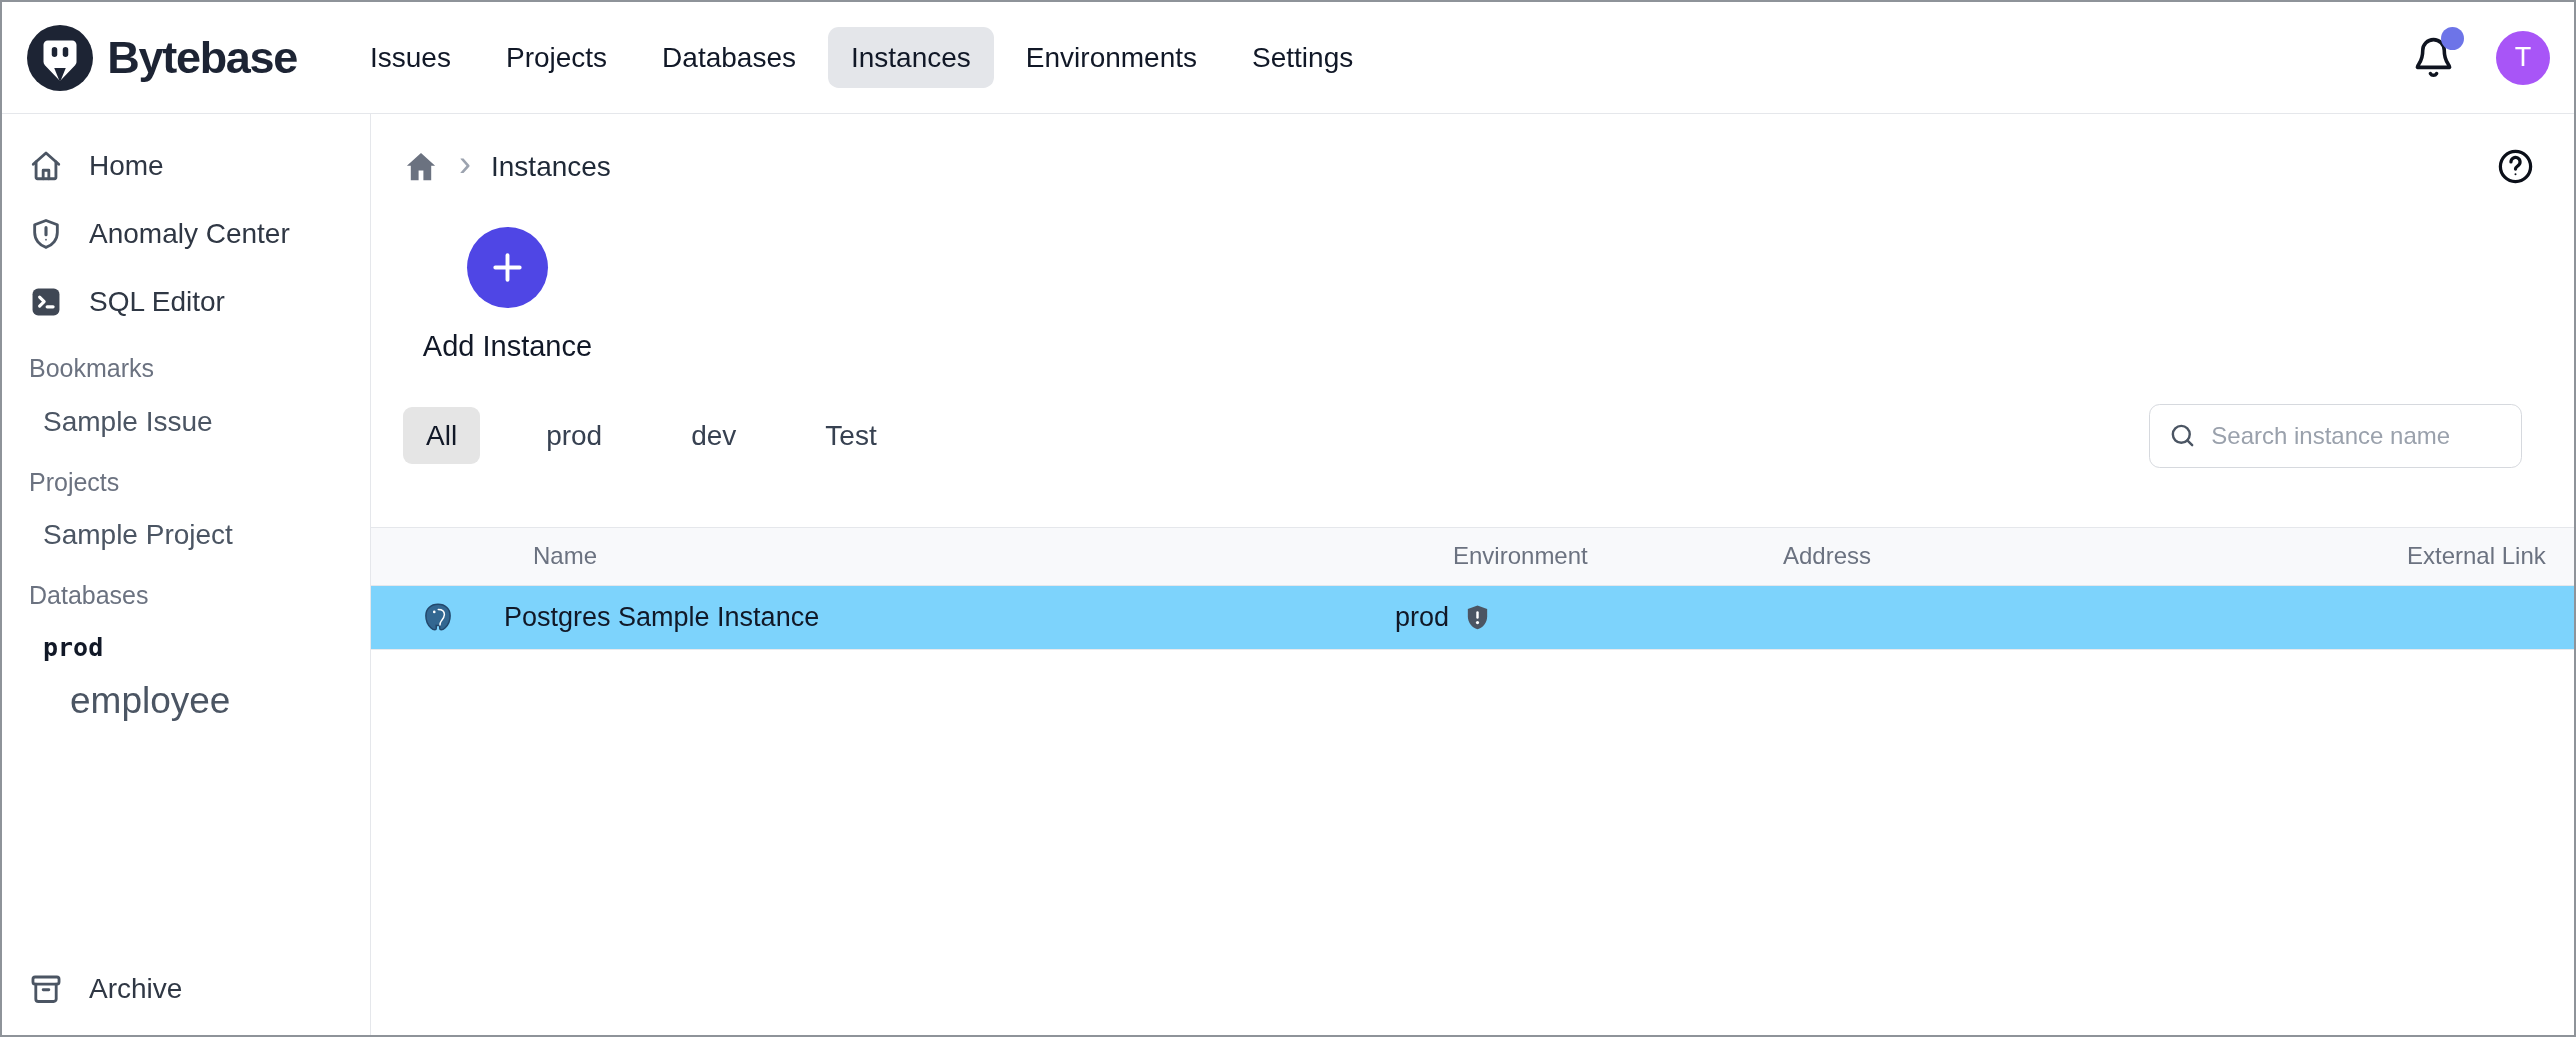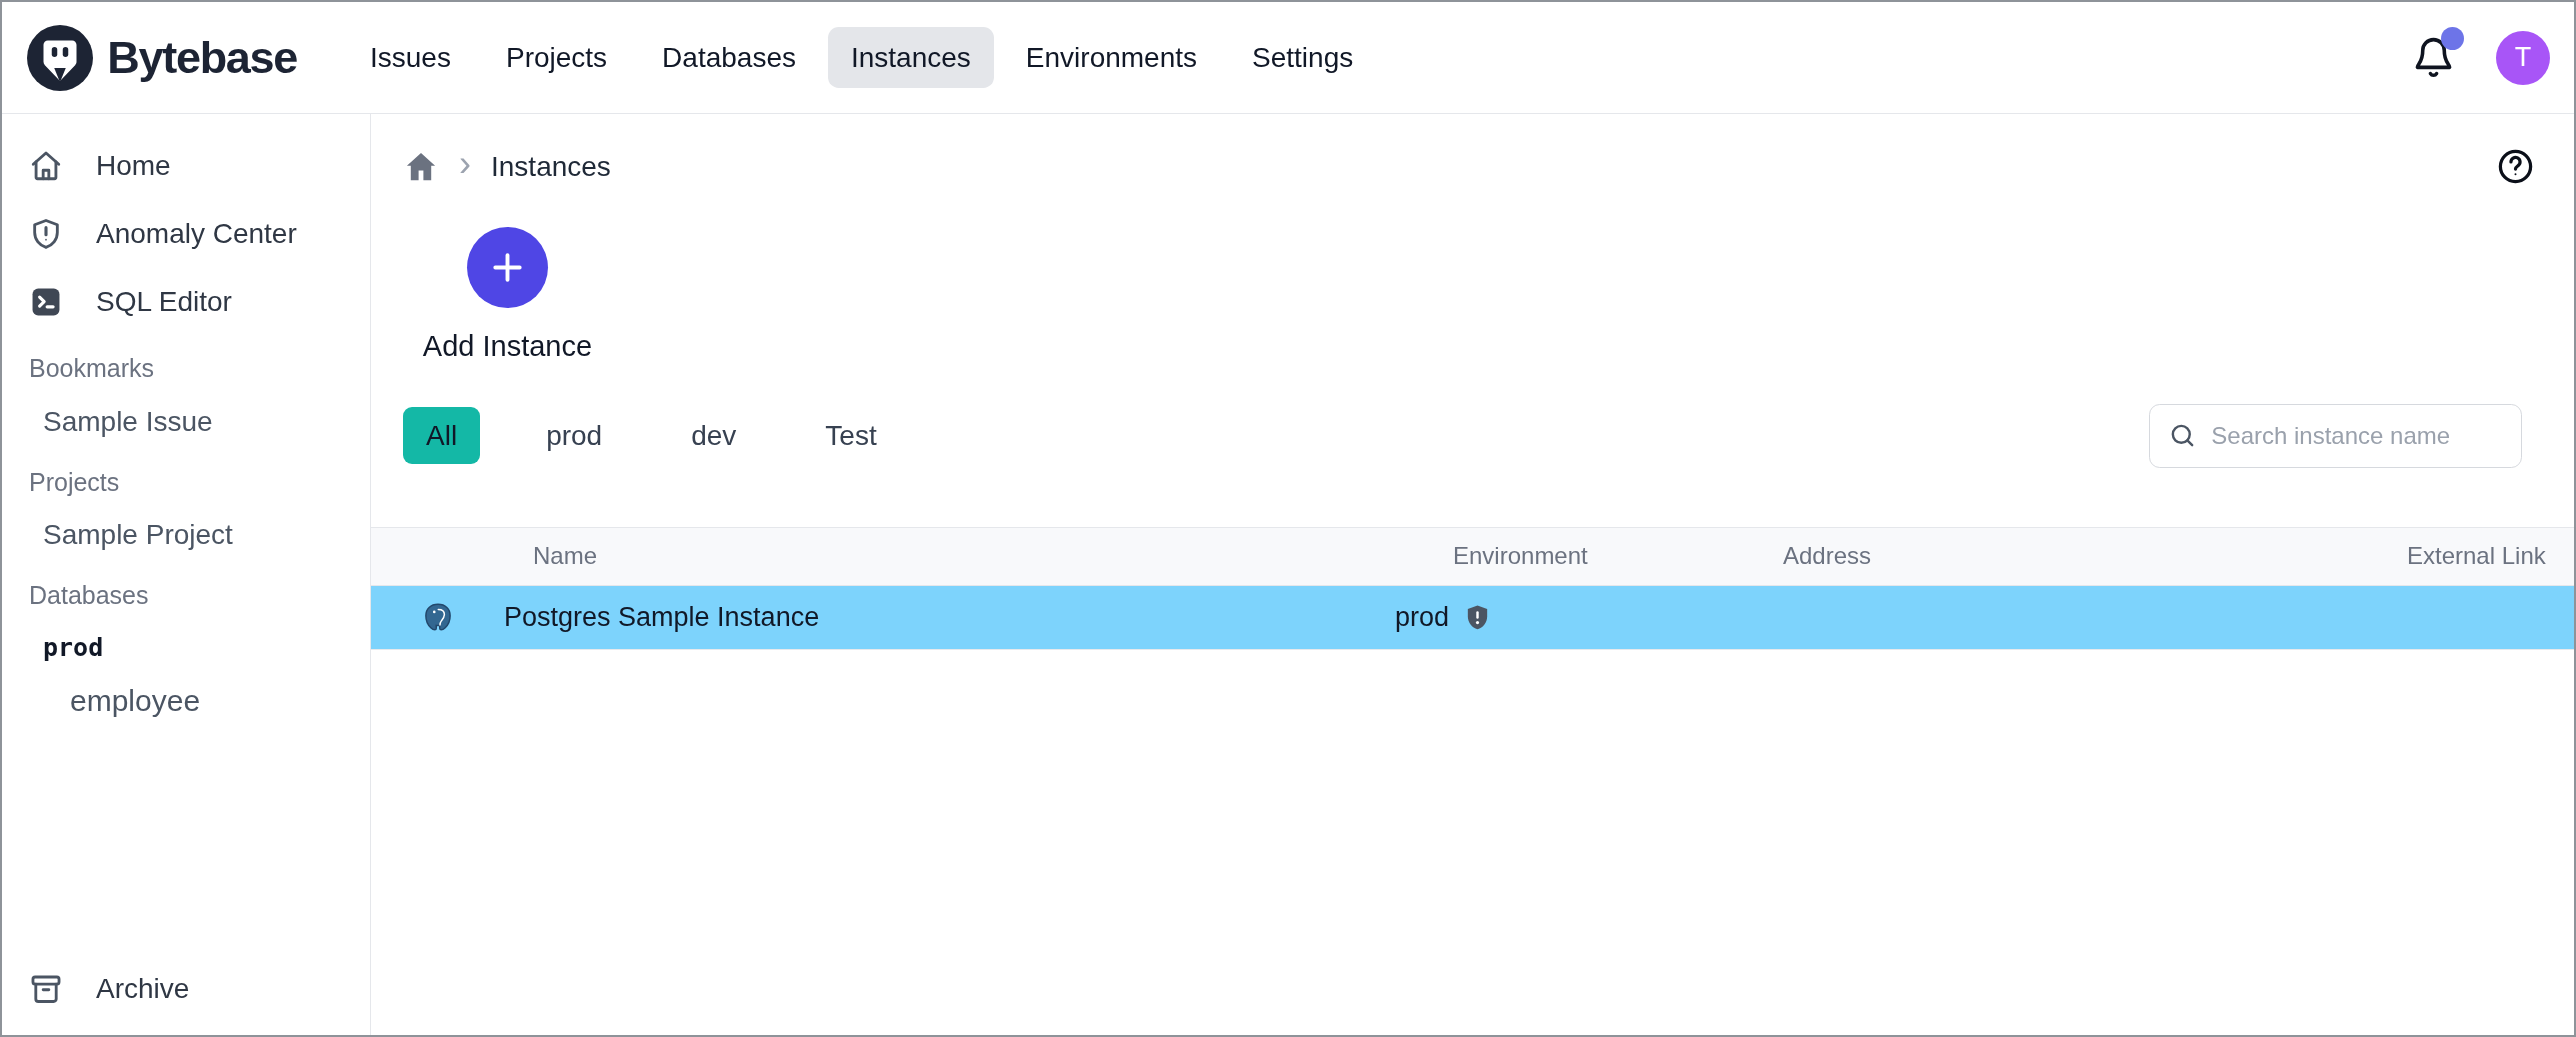--- a/index.html
+++ b/index.html
@@ -66,38 +66,38 @@
     font-family: "Liberation Sans", sans-serif;
     outline: none; background: #fff;
   }
   .search-input::placeholder { color: #a6acb5; }
   .kbd-badge {
     position: absolute; right: 10.7px; top: 50%; transform: translateY(-50%);
     background: #e7e9ec; border-radius: 7.2px;
     padding: 7.2px 12.5px; font-size: 24px; color: #3c4250;
   }
   .side-item {
-    display: flex; align-items: center; gap: 33px;
+    display: flex; align-items: center; gap: 26px;
     height: 68px; padding-left: 27px;
     font-size: 28px; color: #2f3744; cursor: pointer;
   }
   .side-item svg { width: 34px; height: 34px; flex: 0 0 34px; }
   .side-section-title { padding: 18px 0 10.7px 27px; font-size: 25px; color: #6b7280; }
   .side-sub-item {
     height: 56px; display: flex; align-items: center;
     padding-left: 41px; font-size: 28px; color: #4b5563; cursor: pointer;
   }
   .side-db-env {
     height: 52px; display: flex; align-items: center;
     padding-left: 41px; font-size: 25px; font-weight: bold;
     font-family: "DejaVu Sans Mono", monospace; color: #111827; cursor: pointer;
   }
   .side-db-name {
     height: 56px; display: flex; align-items: center;
-    padding-left: 68px; font-size: 30px; color: #4b5563; cursor: pointer;
+    padding-left: 68px; font-size: 37px; color: #4b5563; cursor: pointer;
   }
   .side-spacer { flex: 1; }
   .side-archive { margin-bottom: 12.5px; }
 
   
   .main { flex: 1; min-width: 0; display: flex; flex-direction: column; overflow: hidden; }
   .breadcrumb-bar {
     display: flex; align-items: center; gap: 20px;
     padding: 30px 39px 0 32px; height: 75px; flex: 0 0 auto;
   }
@@ -114,21 +114,21 @@
     display: flex; align-items: center; justify-content: center;
   }
   .add-circle svg { width: 39px; height: 39px; }
   .add-label { font-size: 29px; color: #111827; white-space: nowrap; }
 
   .tabs-row { display: flex; align-items: center; margin-top: 41px; padding: 0 52px 0 32px; height: 64px; flex: 0 0 auto; }
   .tab {
     font-size: 28px; color: #374151; padding: 12.5px 23px;
     border-radius: 9px; margin-right: 43px; cursor: pointer;
   }
-  .tab.active { background: #14b8a6; color: #111827; }
+  .tab.active { background: #e5e5e5; color: #111827; }
   .instance-search {
     margin-left: auto; width: 373px; height: 64px;
     border: 1.8px solid #d6d9de; border-radius: 10.7px;
     display: flex; align-items: center; gap: 14.3px; padding: 0 18px;
     background: #fff;
   }
   .instance-search svg { width: 29px; height: 29px; flex: 0 0 29px; color: #4b5563; }
   .instance-search input {
     border: none; outline: none; flex: 1; min-width: 0;
     font-size: 24px; color: #111827; font-family: "Liberation Sans", sans-serif;

